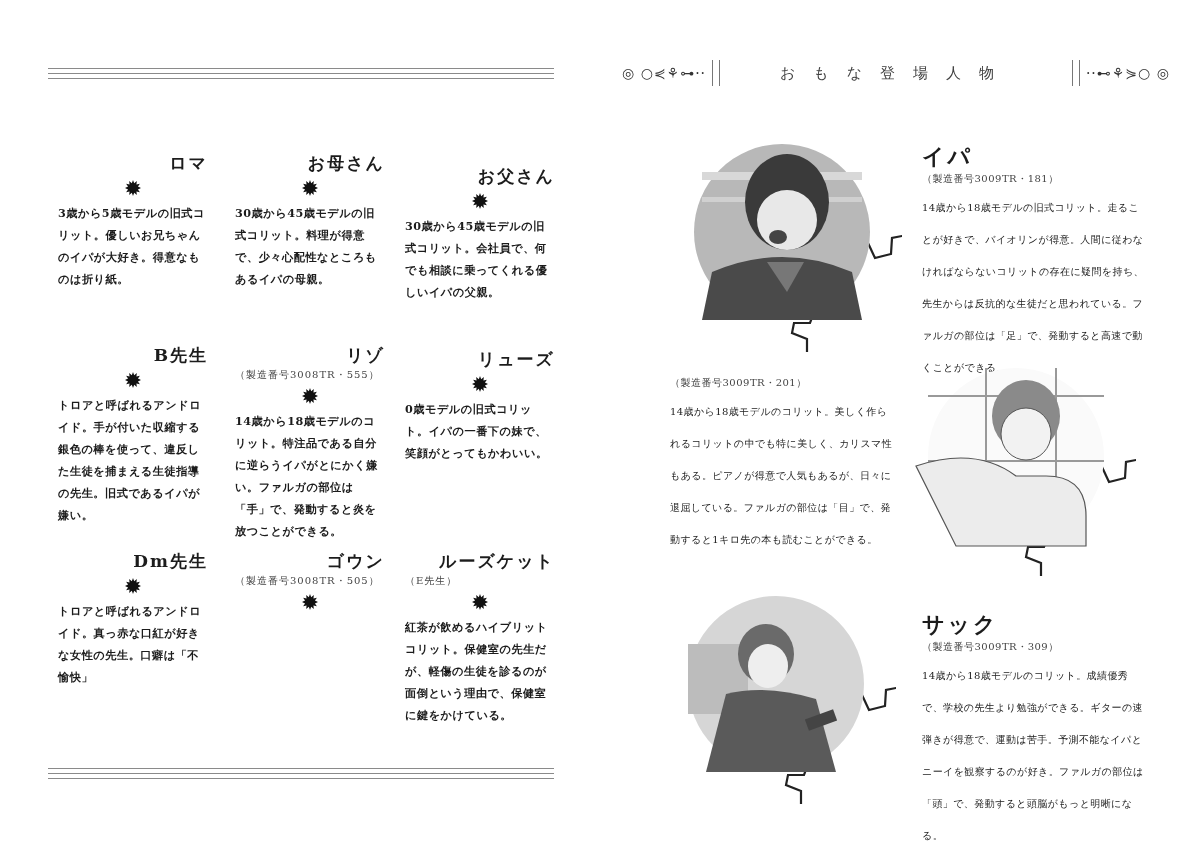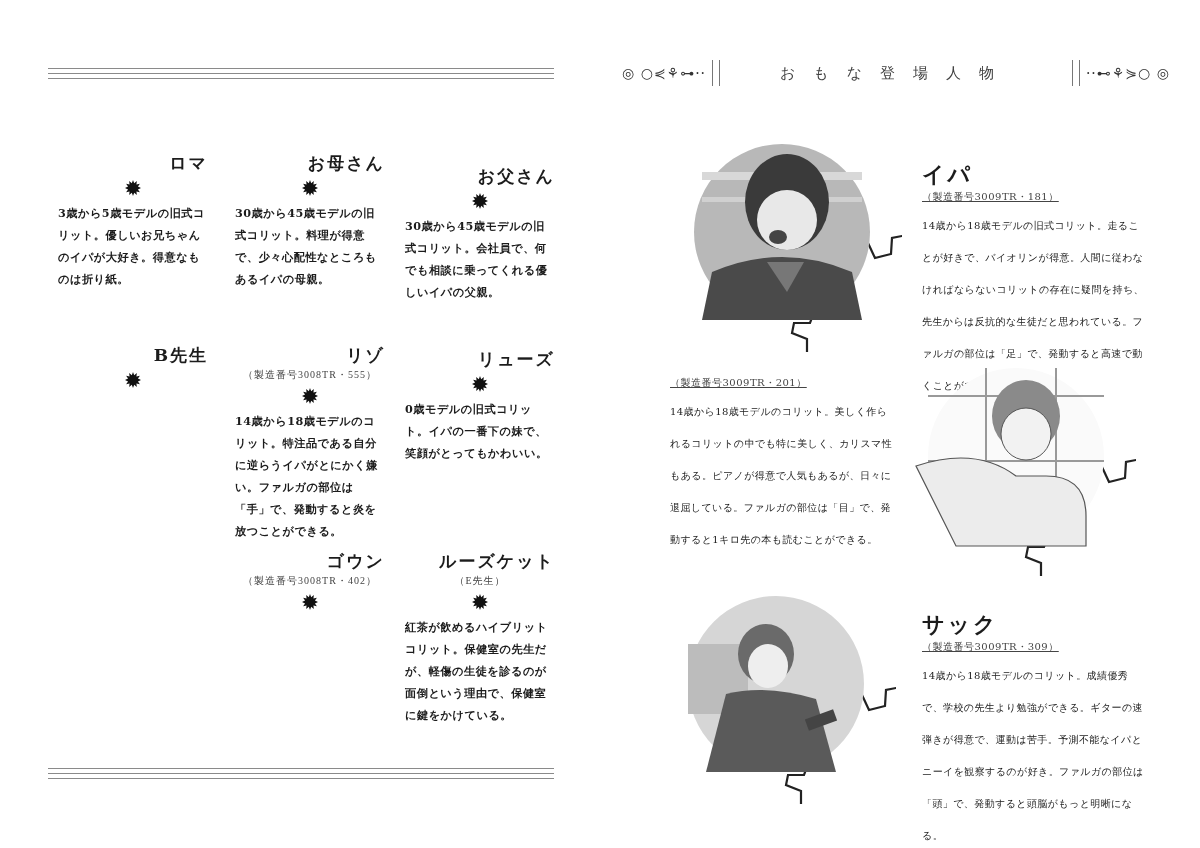--- a/index.html
+++ b/index.html
@@ -4,32 +4,32 @@
 <style>
   html, body { margin:0; padding:0; }
   body { width:1200px; height:848px; background:#ffffff; position:relative; overflow:hidden;
          font-family:"DejaVu Serif","Liberation Serif",serif; color:#1c1c1c; }
   .page-left { position:absolute; left:0; top:0; width:600px; height:848px; }
   .page-right { position:absolute; left:600px; top:0; width:600px; height:848px; }
   .triple-rule { position:absolute; left:48px; width:506px; height:12px; }
   .triple-rule span { display:block; height:1px; background:#8a8a8a; margin-bottom:4px; }
   .card { position:absolute; width:150px; }
   .card .name { text-align:right; font-weight:bold; font-size:17px; letter-spacing:2px; line-height:22px; }
-  .card .serial { text-align:center; font-size:10px; color:#444; letter-spacing:1px; margin-top:2px;font-family:Liberation Serif, serif; }
+  .card .serial { font-size:10px; color:#444; letter-spacing:1px; margin-top:2px; }
   .card .star { display:block; margin:6px auto 6px auto; width:16px; height:16px; }
   .card .desc { font-size:11.2px; line-height:22px; letter-spacing:0.5px;font-weight:bold; }
   .header-bar { position:absolute; top:60px; left:22px; width:548px; height:26px; display:flex; align-items:center; }
   .header-bar .orn { font-size:14px; color:#333; letter-spacing:1px; white-space:nowrap; }
   .header-bar .vbar { width:6px; height:26px; border-left:1px solid #777; border-right:1px solid #777; margin:0 6px; }
   .header-bar .title { flex:1; text-align:center; font-size:15px; letter-spacing:18px; color:#404040; }
   .portrait { position:absolute; }
   .portrait svg { display:block; }
   .bio { position:absolute; width:225px; }
   .bio .name { font-weight:bold; font-size:22px; letter-spacing:3px; line-height:28px; }
-  .bio .serial { font-size:10px; color:#444; margin:2px 0 6px 0; letter-spacing:0.5px;text-decoration:underline; }
+  .bio .serial { font-size:10px; color:#444; margin:2px 0 6px 0; letter-spacing:0.5px; }
   .bio .desc { font-size:10px; line-height:32px; letter-spacing:0.4px; }
 </style>
 </head>
 <body>
 
 <svg width="0" height="0" style="position:absolute">
   <defs>
     <symbol id="starburst" viewBox="0 0 20 20">
       <polygon fill="#111" points="10,0 11.5,4 14.8,1.2 14.3,5.5 18.6,4.6 16.2,8.2 20,10 16.2,11.8 18.6,15.4 14.3,14.5 14.8,18.8 11.5,16 10,20 8.5,16 5.2,18.8 5.7,14.5 1.4,15.4 3.8,11.8 0,10 3.8,8.2 1.4,4.6 5.7,5.5 5.2,1.2 8.5,4"></polygon>
     </symbol>
@@ -66,40 +66,48 @@
         <use href="#starburst"></use>
       </svg>
     <div class="desc">30歳から45歳モデルの旧式コリット。会社員で、何でも相談に乗ってくれる優しいイパの父親。</div>
   </div>
 
   <div class="card" style="left:58px; top:344px">
     <div class="name">B先生</div>
     <svg class="star">
         <use href="#starburst"></use>
       </svg>
+    <div class="desc">トロアと呼ばれるアンドロイド。手が付いた収縮する銀色の棒を使って、違反した生徒を捕まえる生徒指導の先生。旧式であるイパが嫌い。</div>
   </div>
   <div class="card" style="left:235px; top:344px">
     <div class="name">リゾ</div>
     <div class="serial">（製造番号3008TR・555）</div>
     <svg class="star">
         <use href="#starburst"></use>
       </svg>
     <div class="desc">14歳から18歳モデルのコリット。特注品である自分に逆らうイパがとにかく嫌い。ファルガの部位は「手」で、発動すると炎を放つことができる。</div>
   </div>
   <div class="card" style="left:405px; top:348px">
     <div class="name">リューズ</div>
     <svg class="star">
         <use href="#starburst"></use>
       </svg>
     <div class="desc">0歳モデルの旧式コリット。イパの一番下の妹で、笑顔がとってもかわいい。</div>
   </div>
 
+  <div class="card" style="left:58px; top:550px">
+    <div class="name">Dm先生</div>
+    <svg class="star">
+        <use href="#starburst"></use>
+      </svg>
+    <div class="desc">トロアと呼ばれるアンドロイド。真っ赤な口紅が好きな女性の先生。口癖は「不愉快」</div>
+  </div>
   <div class="card" style="left:235px; top:550px">
     <div class="name">ゴウン</div>
-    <div class="serial">（製造番号3008TR・402）</div>
+    <div class="serial">（製造番号3008TR・505）</div>
     <svg class="star">
         <use href="#starburst"></use>
       </svg>
   </div>
   <div class="card" style="left:405px; top:550px">
     <div class="name">ルーズケット</div>
     <div class="serial">（E先生）</div>
     <svg class="star">
         <use href="#starburst"></use>
       </svg>
@@ -128,21 +136,21 @@
       <circle r="88" fill="#b8b8b8"></circle>
       <rect x="-80" y="-60" width="160" height="8" fill="#d8d8d8"></rect>
       <rect x="-80" y="-35" width="160" height="5" fill="#d0d0d0"></rect>
       <ellipse cx="5" cy="-30" rx="42" ry="48" fill="#3a3a3a"></ellipse>
       <ellipse cx="5" cy="-12" rx="30" ry="30" fill="#e8e8e8"></ellipse>
       <ellipse cx="-4" cy="5" rx="9" ry="7" fill="#444"></ellipse>
       <path d="M -70 40 Q 0 10 70 40 L 80 88 L -80 88 Z" fill="#4a4a4a"></path>
       <path d="M -15 30 L 5 60 L 22 30 Z" fill="#777"></path>
     </svg>
   </div>
-  <div class="bio" style="left:322px; top:160px">
+  <div class="bio" style="left:322px; top:142px">
     <div class="name">イパ</div>
     <div class="serial">（製造番号3009TR・181）</div>
     <div class="desc">14歳から18歳モデルの旧式コリット。走ることが好きで、バイオリンが得意。人間に従わなければならないコリットの存在に疑問を持ち、先生からは反抗的な生徒だと思われている。ファルガの部位は「足」で、発動すると高速で動くことができる。</div>
   </div>
 
   <div class="bio" style="left:70px; top:374px">
     <div class="serial">（製造番号3009TR・201）</div>
     <div class="desc">14歳から18歳モデルのコリット。美しく作られるコリットの中でも特に美しく、カリスマ性もある。ピアノが得意で人気もあるが、日々に退屈している。ファルガの部位は「目」で、発動すると1キロ先の本も読むことができる。</div>
   </div>
   <div class="portrait" style="left:296px; top:336px">

